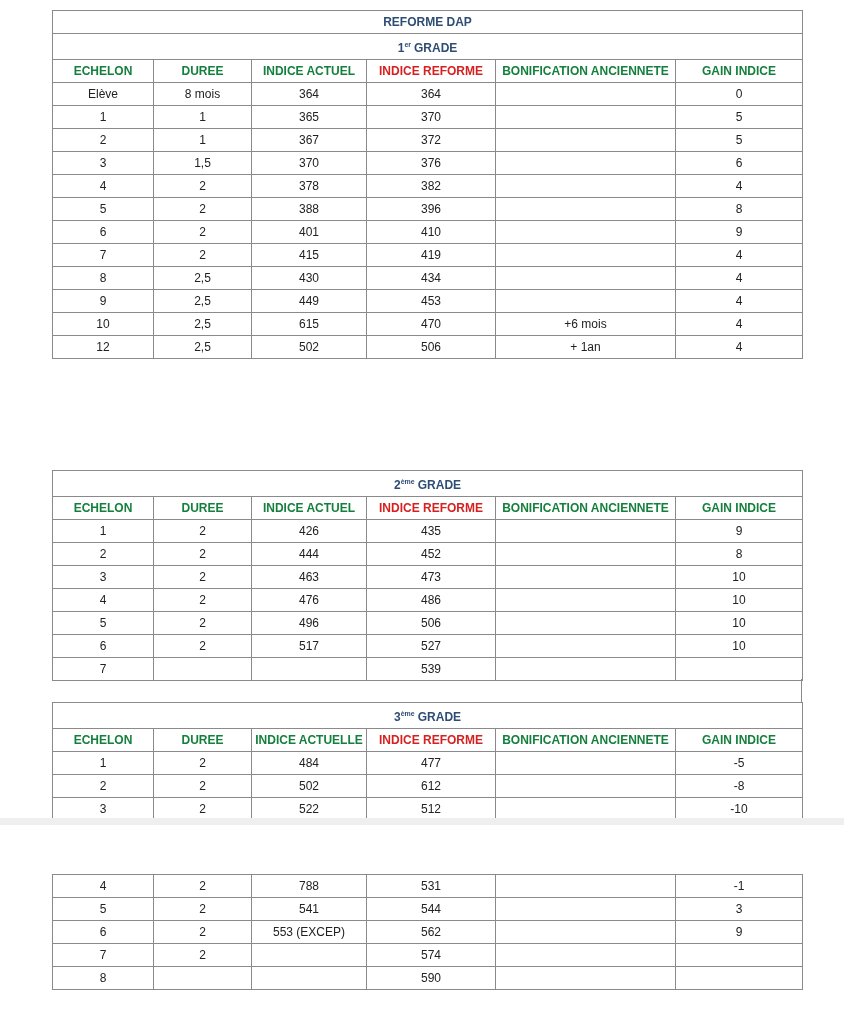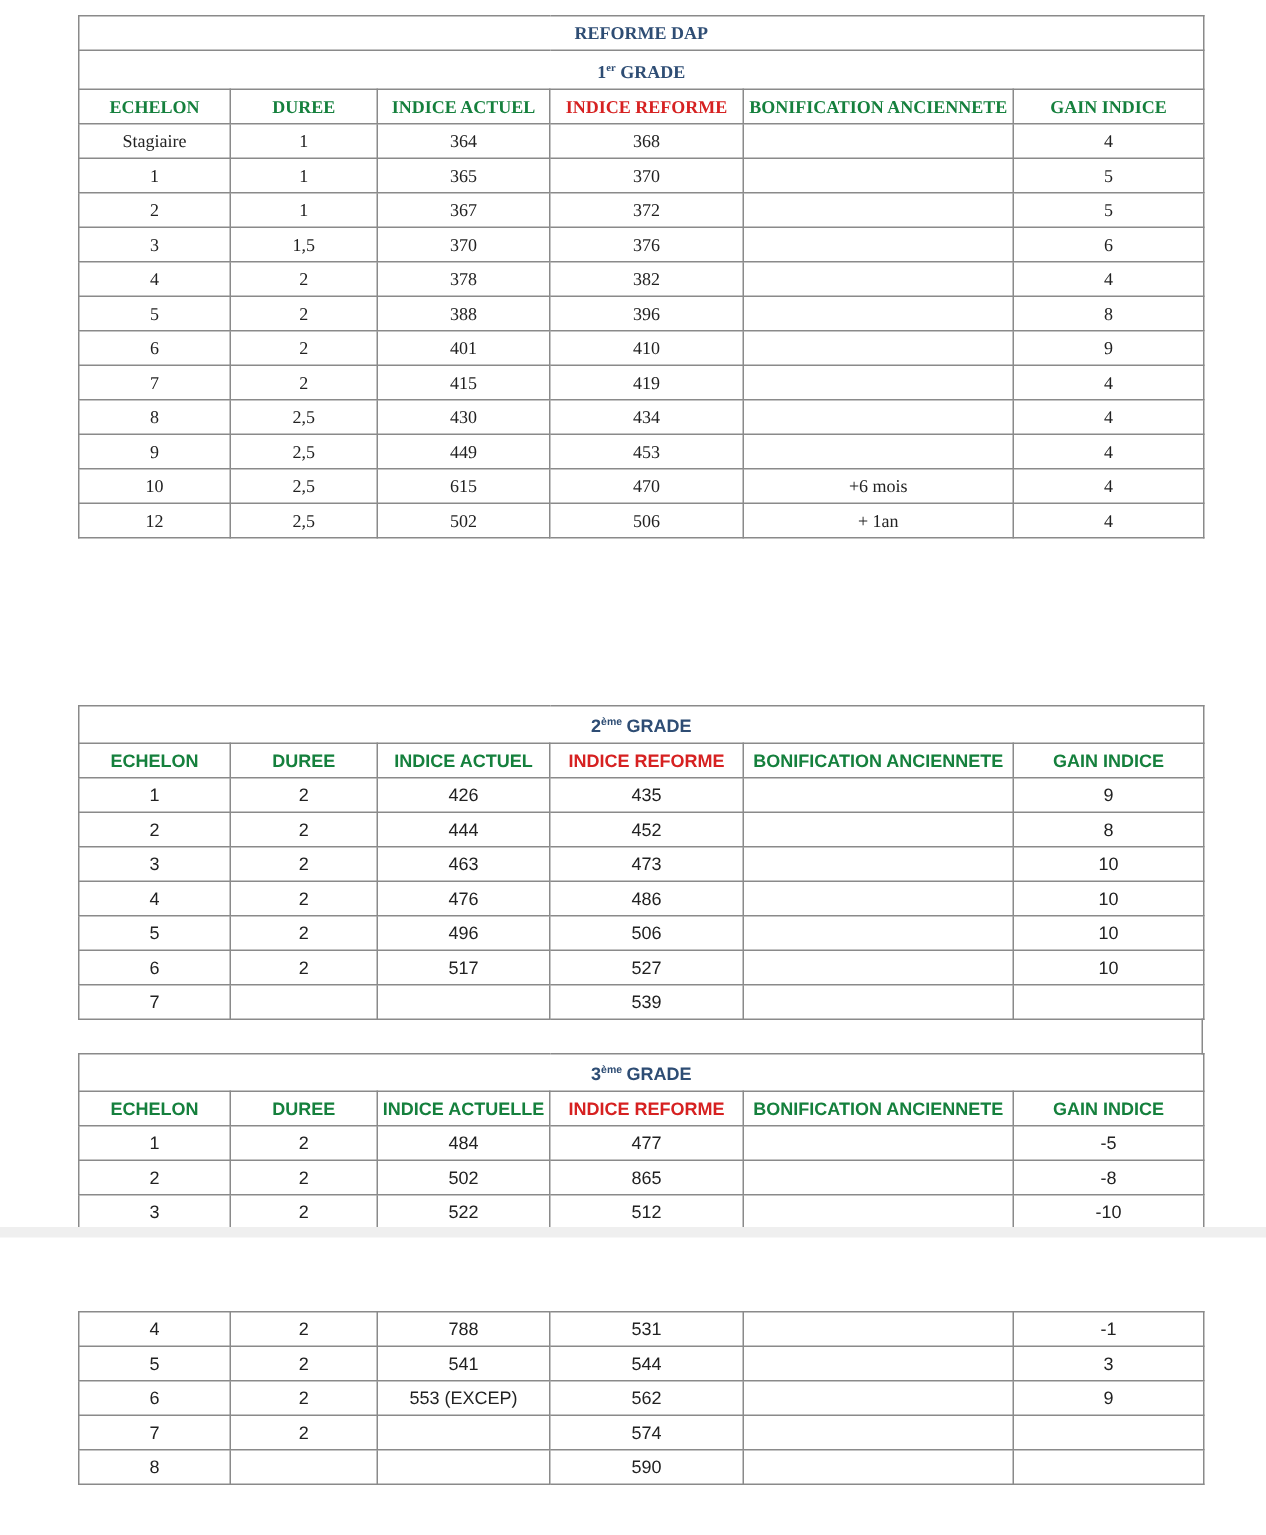--- a/index.html
+++ b/index.html
@@ -5,21 +5,21 @@
   html, body { margin: 0; padding: 0; background: #ffffff; }
   body { width: 844px; height: 1023px; position: relative; overflow: hidden;
          font-family: "Liberation Sans", "DejaVu Sans", sans-serif; color: #222; }
   .tbl { position: absolute; left: 52px; width: 750px; border-collapse: collapse; table-layout: fixed; }
   .tbl td { border: 1px solid #8a8a8a; height: 22px; padding: 0; text-align: center;
             font-size: 12px; line-height: 22px; white-space: nowrap; overflow: hidden; }
   .tbl td.title { color: #2e4d74; font-weight: bold; font-size: 12px; }
   .tbl td.title sup { font-size: 7px; vertical-align: 5px; margin-right: 3px; }
   .tbl tr.head td { font-weight: bold; color: #15803d; font-size: 12px; }
   .tbl tr.head td.red { color: #d62121; }
-  #t1 { top: 10px; font-family: Liberation Serif, serif; }
+  #t1 { top: 10px; }
   #t2 { top: 470px; }
   #t3 { top: 702px; }
   #t4 { top: 874px; }
   .rline { position: absolute; left: 801px; top: 679px; width: 1px; height: 24px; background: #8a8a8a; }
   .pagebreak { position: absolute; left: 0; top: 818px; width: 844px; height: 7px; background: #efefef; }
   col.c1 { width: 101px; } col.c2 { width: 98px; } col.c3 { width: 115px; }
   col.c4 { width: 129px; } col.c5 { width: 180px; } col.c6 { width: 127px; }
 </style>
 </head>
 <body>
@@ -41,27 +41,27 @@
       <td colspan="6" class="title"><span>1</span><sup>er</sup><span>GRADE</span></td>
     </tr>
     <tr class="head">
         <td>ECHELON</td>
         <td>DUREE</td>
         <td>INDICE ACTUEL</td>
         <td class="red">INDICE REFORME</td>
         <td>BONIFICATION ANCIENNETE</td>
         <td>GAIN INDICE</td>
       </tr>
-      <tr>
-        <td>Stagiaire</td>
-        <td>1</td>
+  <tr>
+        <td>Elève</td>
+        <td>8 mois</td>
         <td>364</td>
-        <td>368</td>
-        <td></td>
-        <td>4</td>
+        <td>364</td>
+        <td></td>
+        <td>0</td>
       </tr>
       <tr>
         <td>1</td>
         <td>1</td>
         <td>365</td>
         <td>370</td>
         <td></td>
         <td>5</td>
       </tr>
       <tr>
@@ -255,21 +255,21 @@
         <td>2</td>
         <td>484</td>
         <td>477</td>
         <td></td>
         <td>-5</td>
       </tr>
       <tr>
         <td>2</td>
         <td>2</td>
         <td>502</td>
-        <td>865</td>
+        <td>612</td>
         <td></td>
         <td>-8</td>
       </tr>
       <tr>
         <td>3</td>
         <td>2</td>
         <td>522</td>
         <td>512</td>
         <td></td>
         <td>-10</td>

